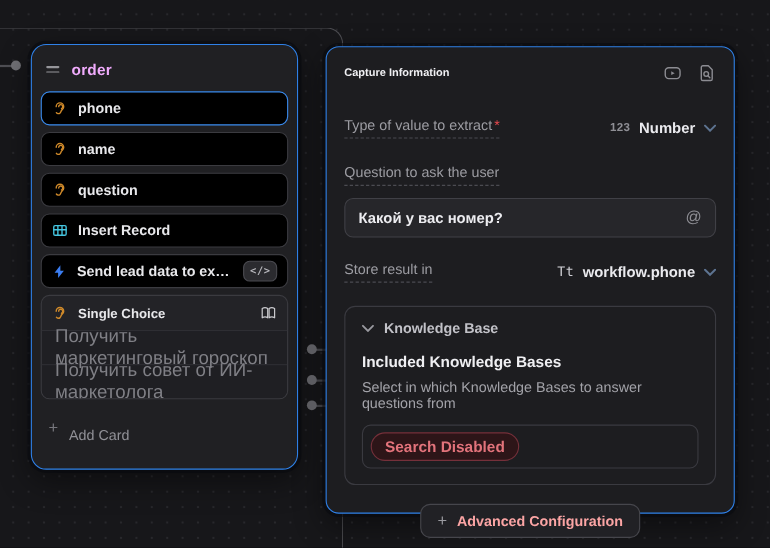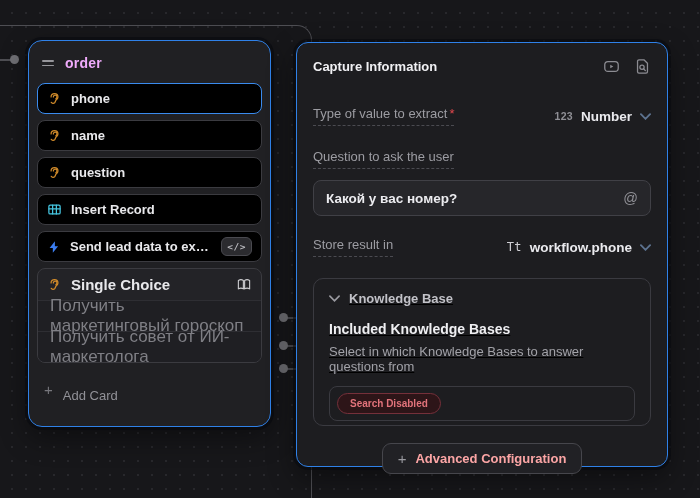--- a/index.html
+++ b/index.html
@@ -45,64 +45,64 @@
   .step.selected{border:1.5px solid #3a8bee;}
   .step .lbl{white-space:nowrap;overflow:hidden;text-overflow:ellipsis;flex:1 1 auto;}
   .icon{display:inline-flex;flex:0 0 auto;align-items:center;justify-content:center;}
   .code-badge{
     flex:0 0 auto;border:1px solid #4a4a50;border-radius:6px;color:#b9b9be;
     font-size:9.5px;font-weight:700;padding:3px 5px;letter-spacing:.5px;
     font-family:"DejaVu Sans Mono",monospace;background:#2b2b2f;
   }
   .choice-group{background:#232327;border:1px solid #3b3b40;border-radius:8px;overflow:hidden;}
   .choice-head{display:flex;align-items:center;gap:9px;height:31px;padding:0 9px;
-    font-size:15px;font-weight:600;color:#e8e8eb;cursor:pointer;}
+    font-size:12px;font-weight:600;color:#e8e8eb;cursor:pointer;}
   .choice-head .spacer{flex:1;}
   .choice-row{
     display:flex;align-items:center;justify-content:flex-end;height:30px;padding:0 12px;
     border-top:1px solid #2e2e33;background:#1f1f23;color:#7f7f85;font-size:17px;cursor:pointer;
   }
   .add-card{display:flex;align-items:center;gap:10px;margin:13px 0 0 15px;cursor:pointer;}
   .add-card .plus{color:#77777d;font-size:15px;line-height:1;}
   .add-card .txt{color:#919197;font-size:13px;margin-top:12px;}
 
   
   .editor{
     position:absolute;left:296px;top:42px;width:372px;height:425px;z-index:2;
     background:#1d1d20;border:1.5px solid #2f81e8;border-radius:12px;
     box-shadow:0 0 0 3px rgba(8,10,14,.55),0 10px 28px rgba(0,0,0,.45);
     box-sizing:border-box;padding:15px 16px;
   }
   .ed-head{display:flex;align-items:center;}
-  .ed-title{margin:0;font-size:13px;font-weight:700;color:#f0f0f3;flex:1;}
+  .ed-title{margin:0;font-size:10px;font-weight:700;color:#f0f0f3;flex:1;}
   .ed-icons{display:flex;gap:13px;align-items:center;}
   .ed-icons .icon{cursor:pointer;}
   .field{display:flex;align-items:center;justify-content:space-between;}
   .f1{margin-top:31px;} .f2{margin-top:23px;} .f3{margin-top:21px;}
   .flabel{font-size:13px;color:#9c9ca2;border-bottom:1px dashed #4b4b51;padding-bottom:4px;cursor:pointer;}
   .req{color:#e5484d;margin-left:2px;}
   .fvalue{display:flex;align-items:center;gap:8px;cursor:pointer;}
   .vprefix{font-size:10.5px;color:#8f8f95;font-weight:600;letter-spacing:.3px;}
   .vprefix.mono{font-family:"DejaVu Sans Mono",monospace;font-size:12px;color:#cfcfd4;font-weight:400;}
   .vtext{font-size:13.5px;font-weight:600;color:#eaeaee;}
   .text-input{
     margin-top:11px;height:36px;background:#26262a;border:1px solid #404046;border-radius:8px;
     display:flex;align-items:center;padding:0 12px;box-sizing:border-box;cursor:text;
   }
   .text-input .val{flex:1;font-size:13.5px;font-weight:600;color:#ececf0;}
   .at{color:#8f8f95;font-size:14.5px;}
-  .kb{margin-top:21px;border:1px solid #3a3a40;border-radius:10px;padding:12px 15px 4px;text-decoration:underline;}
+  .kb{margin-top:21px;border:1px solid #3a3a40;border-radius:10px;padding:12px 15px 14px;}
   .kb-head{display:flex;align-items:center;gap:9px;cursor:pointer;}
   .kb-head .txt{font-size:13px;color:#c2c2c8;font-weight:600;}
   .kb-title{margin:15px 0 0;font-size:14px;font-weight:700;color:#efeff2;}
   .kb-desc{margin-top:7px;font-size:13px;color:#a2a2a8;}
   .kb-box{margin-top:12px;border:1px solid #3a3a40;border-radius:8px;padding:6px 7px;cursor:pointer;}
   .tag-danger{
     display:inline-flex;background:#2d1518;border:1px solid #75303a;border-radius:999px;
-    padding:4px 12px;font-size:10px;font-weight:600;color:#e2737b;
+    padding:4px 12px;font-size:14px;font-weight:600;color:#e2737b;
   }
   .adv-wrap{display:flex;justify-content:center;margin-top:17px;}
   .adv-btn{
     display:flex;align-items:center;gap:9px;border:1px solid #46464c;border-radius:9px;
     background:#212125;padding:7px 15px;cursor:pointer;
   }
   .adv-btn .plus{color:#9a9aa0;font-size:15px;line-height:1;}
   .adv-btn .txt{color:#fca5a5;font-size:13px;font-weight:600;}
 </style>
 </head>

